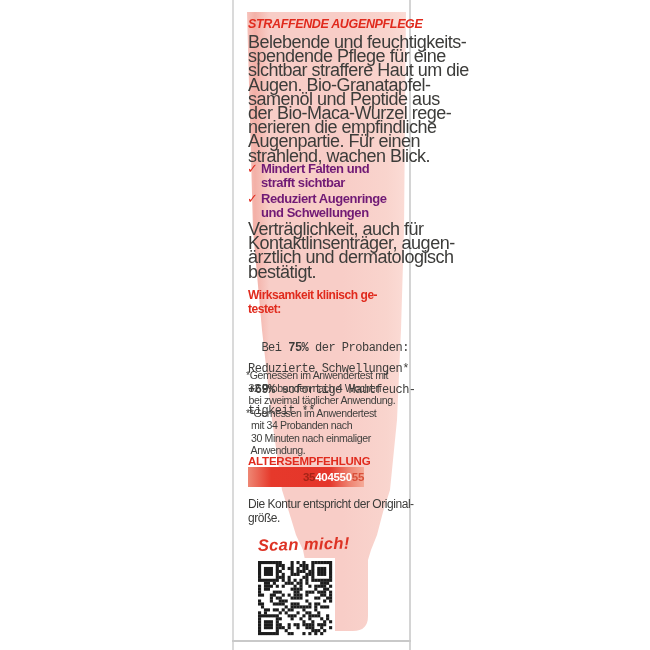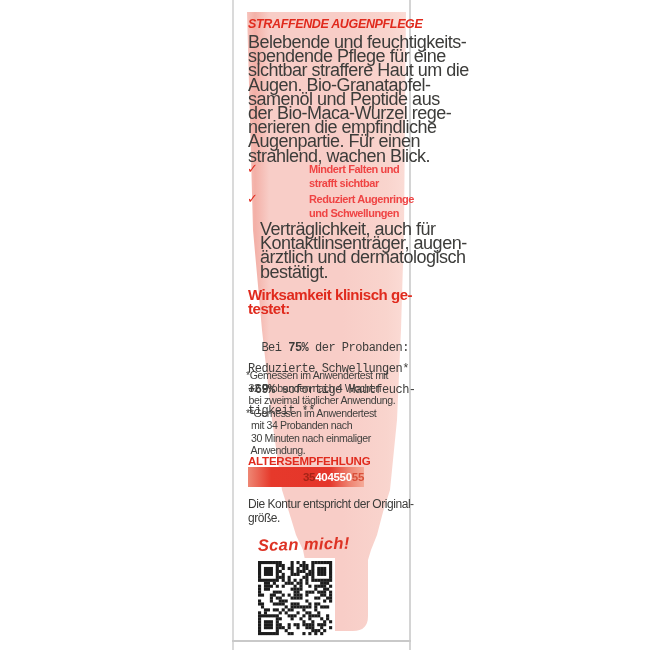--- a/index.html
+++ b/index.html
@@ -15,22 +15,22 @@
   .edge-left{left:232px;}
   .edge-right{left:409px;background:#d4d4d4;}
   .edge-bottom{position:absolute;left:232px;top:640px;width:179px;height:2px;background:#c9c9c9;}
 
   
   .txt{position:absolute;white-space:pre;color:#3c3c3a;}
   .body-txt{font-size:18px;line-height:14.2px;letter-spacing:-0.5px;}
   .hd{font-size:12.5px;font-weight:bold;letter-spacing:-0.35px;color:#e02a1d;}
   .benefit{position:absolute;display:flex;align-items:flex-start;}
   .benefit .chk{font-size:13px;line-height:14.2px;color:#e02a1d;width:14px;flex:none;font-weight:400;}
-  .benefit .btxt{font-size:11px;font-weight:bold;line-height:14.2px;letter-spacing:-0.45px;color:#ef4444;white-space:pre;margin-left:48px;}
-  .eff-hd{font-size:15px;font-weight:bold;line-height:14px;letter-spacing:-0.45px;color:#e02a1d;white-space:pre;}
+  .benefit .btxt{font-size:13px;font-weight:bold;line-height:14.2px;letter-spacing:-0.45px;color:#701a75;white-space:pre;}
+  .eff-hd{font-size:12px;font-weight:bold;line-height:14px;letter-spacing:-0.45px;color:#e02a1d;white-space:pre;}
   .eff{font-size:12px;line-height:21px;letter-spacing:-0.5px;white-space:pre;color:#3c3c3a;font-family:Liberation Mono, monospace;}
   .eff b{font-weight:bold;}
   .fnote{font-size:10.6px;line-height:12.55px;letter-spacing:-0.4px;color:#3f3f3d;white-space:pre;}
   .age-hd{font-size:11.5px;font-weight:bold;letter-spacing:-0.2px;color:#e02a1d;white-space:pre;}
   .age-bar{
     position:absolute;left:248px;top:467px;width:116px;height:20px;
     background:linear-gradient(90deg,#ee8774 0%,#e6392b 20%,#e5352a 70%,#ee8270 87%,#f5ab99 100%);
     display:flex;align-items:center;justify-content:space-between;
     padding:0 7px;box-sizing:border-box;
   }
@@ -89,21 +89,21 @@
   <span class="btxt">Mindert Falten und
 strafft sichtbar</span>
 </div>
 
 <div class="benefit" style="left:247px;top:192px;">
   <span class="chk">✓</span>
   <span class="btxt">Reduziert Augenringe
 und Schwellungen</span>
 </div>
 
-<div class="txt body-txt" style="left:260px;top:222px;">Verträglichkeit, auch für
+<div class="txt body-txt" style="left:248px;top:222px;">Verträglichkeit, auch für
 Kontaktlinsenträger, augen-
 ärztlich und dermatologisch
 bestätigt.</div>
 
 <div class="abs eff-hd" style="left:248px;top:288px;">Wirksamkeit klinisch ge-
 testet:</div>
 
 <div class="abs eff" style="left:248px;top:317px;">
   <span>Bei </span><b>75%</b><span> der Probanden:
 Reduzierte Schwellungen*

